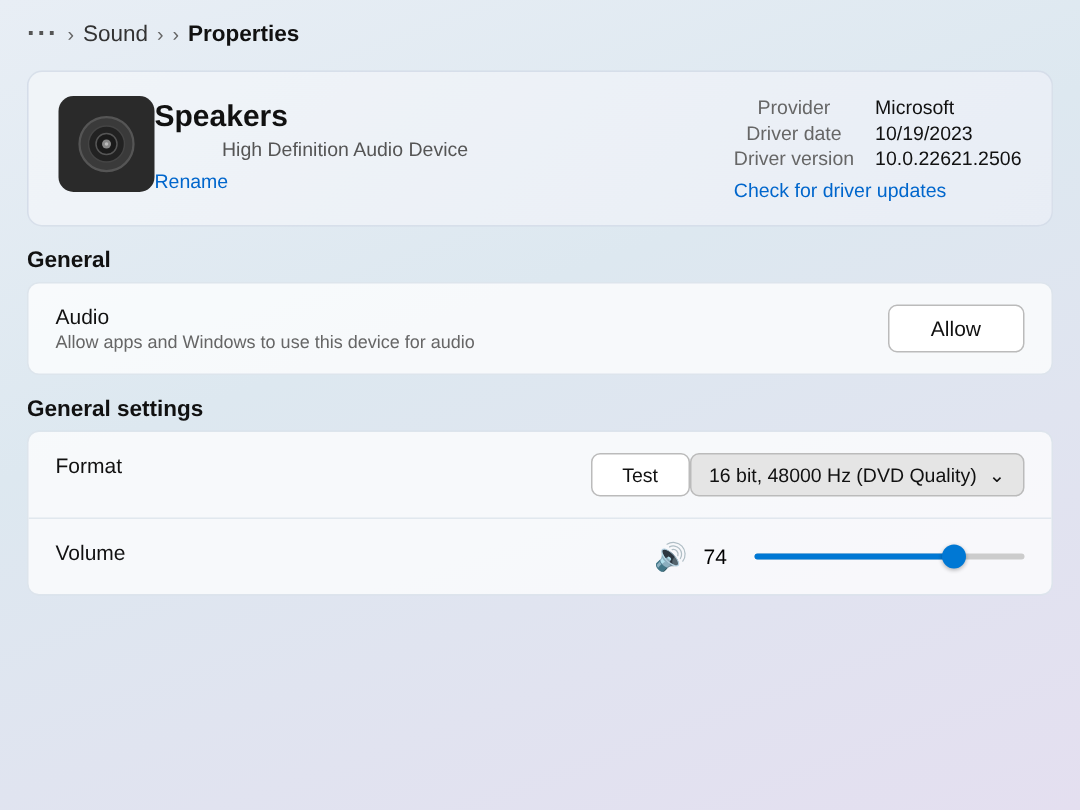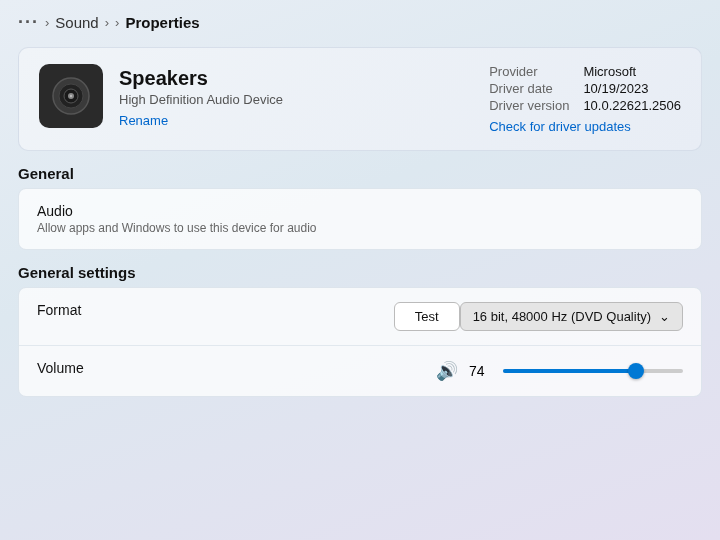--- a/index.html
+++ b/index.html
@@ -56,21 +56,20 @@
       border-radius: 10px;
       padding: 16px 20px;
       display: flex;
       align-items: flex-start;
       justify-content: space-between;
       border: 1px solid rgba(200,210,225,0.6);
     }
     .device-left {
       display: flex;
       align-items: center;
-      gap: 16px;
     }
     .speaker-icon {
       width: 64px;
       height: 64px;
       background: #2a2a2a;
       border-radius: 10px;
       display: flex;
       align-items: center;
       justify-content: center;
       flex-shrink: 0;
@@ -86,38 +85,40 @@
       padding-top: 2px;
     }
     .device-name {
       font-size: 20px;
       font-weight: 600;
       color: #111;
     }
     .device-subtitle {
       font-size: 13px;
       color: #555;
+      margin-left: 45px;
     }
     .rename-link {
       color: #0066cc;
       cursor: pointer;
       font-size: 13px;
       margin-top: 4px;
       text-decoration: none;
     }
 
     .device-right {
       display: grid;
       grid-template-columns: auto auto;
       gap: 2px 14px;
       font-size: 13px;
       align-content: start;
     }
     .device-right .label {
       color: #666;
+      text-align: center;
     }
     .device-right .value {
       color: #111;
       font-weight: 400;
     }
     .driver-update-link {
       grid-column: 1 / -1;
       color: #0066cc;
       cursor: pointer;
       font-size: 13px;
@@ -295,20 +296,21 @@
   </div>
 
   <div>
     <div class="section-header">General</div>
     <div class="settings-card">
       <div class="settings-row">
         <div class="row-left">
           <span class="row-title">Audio</span>
           <span class="row-desc">Allow apps and Windows to use this device for audio</span>
         </div>
+        <button class="allow-button">Allow</button>
       </div>
     </div>
   </div>
 
   <div>
     <div class="section-header">General settings</div>
     <div class="settings-card">
 
       <div class="settings-row">
         <div class="row-left">

